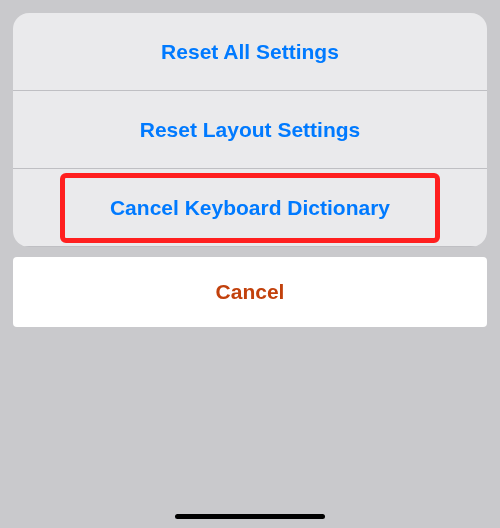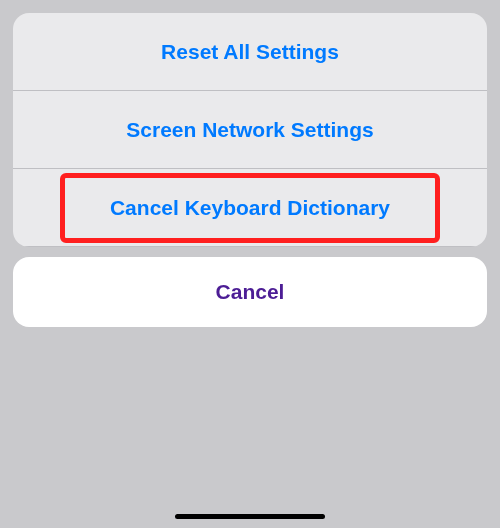--- a/index.html
+++ b/index.html
@@ -63,25 +63,25 @@
       pointer-events: none;
       z-index: 10;
     }
     .cancel-wrap {
       margin: 10px 13px 0 13px;
     }
     .cancel {
       width: 100%;
       height: 70px;
       background: #ffffff;
-      border-radius: 16px;
+      border-radius: 4px;
       display: flex;
       align-items: center;
       justify-content: center;
-      color: #4c1d95;
+      color: #c2410c;
       font-size: 21px;
       font-weight: 700;
       border: none;
       cursor: pointer;
     }
     .home-indicator {
       position: absolute;
       bottom: 9px;
       left: 50%;
       transform: translateX(-50%);
@@ -92,21 +92,21 @@
     }
   </style>
 </head>
 <body>
 
 <div class="sheet">
   <button class="option">
     <span>Reset All Settings</span>
   </button>
   <button class="option">
-    <span>Screen Network Settings</span>
+    <span>Reset Layout Settings</span>
   </button>
   <div class="highlight-wrap">
     <button class="option">
       <span>Cancel Keyboard Dictionary</span>
     </button>
     <div class="highlight-box"></div>
   </div>
 </div>
 
 <div class="cancel-wrap">

